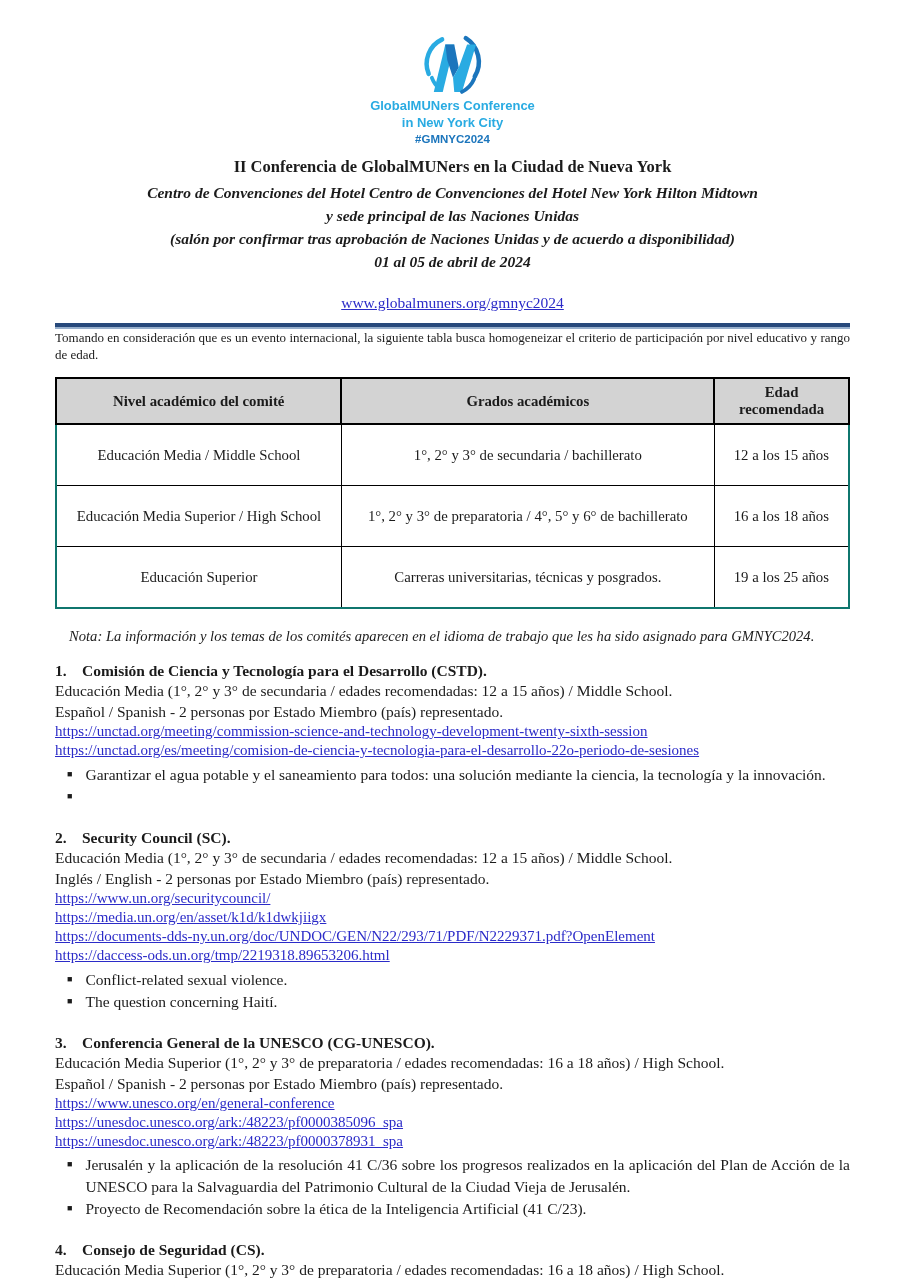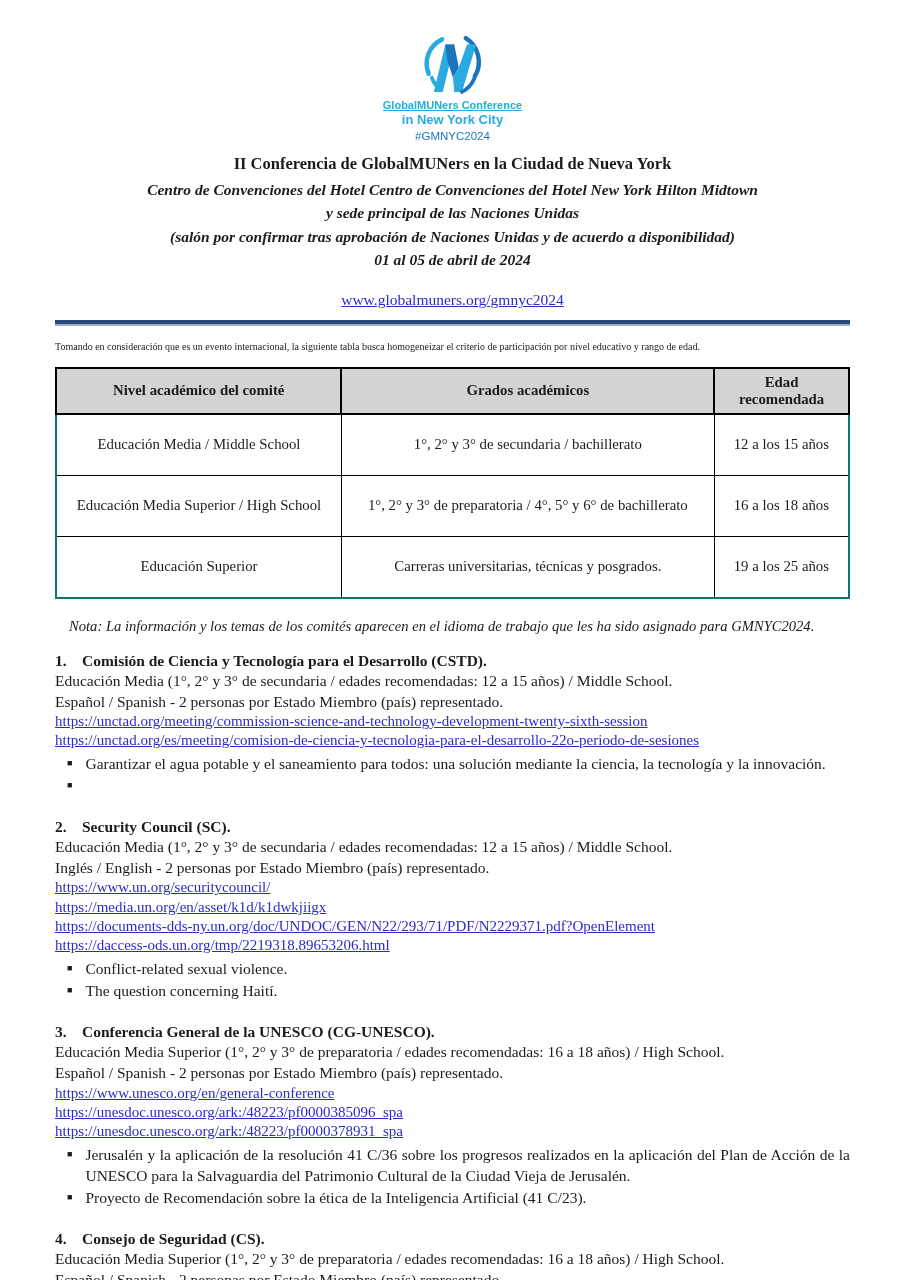--- a/index.html
+++ b/index.html
@@ -14,32 +14,31 @@
     color: var(--text-color, #1b1b1b);
     background: #fff;
   }
 
   
   .doc-header { text-align: center; }
   .logo-block { line-height: 1.3; }
   .logo-icon { display: block; margin: 0 auto 2px auto; }
   .logo-line1 {
     font-family: "Liberation Sans", sans-serif;
-    font-weight: bold; font-size: 11px;
+    font-weight: bold; font-size: 13px;
     color: var(--logo-light, #29ABE2);
-    text-decoration: underline;
   }
   .logo-line2 {
     font-family: "Liberation Sans", sans-serif;
     font-weight: bold; font-size: 13px;
     color: var(--logo-light, #29ABE2);
   }
   .logo-line3 {
     font-family: "Liberation Sans", sans-serif;
-    font-weight: normal; font-size: 11.5px;
+    font-weight: bold; font-size: 11.5px;
     color: var(--logo-dark, #1B75BC);
   }
   .conf-title { font-size: 16.5px; font-weight: bold; margin: 10px 0 4px 0; }
   .venue-line { font-size: 15.5px; font-weight: bold; font-style: italic; line-height: 1.5; }
   .site-link {
     display: inline-block; margin-top: 20px;
     color: var(--link-blue, #2B2BC8);
     text-decoration: underline; font-size: 15.5px; cursor: pointer;
   }
   .rule {
@@ -49,21 +48,21 @@
   }
 
   
   .section-title {
     text-align: center;
     color: var(--heading-blue, #2E74B5);
     font-size: 27px; font-weight: bold;
     letter-spacing: 0.5px;
     margin: 21px 0 13px 0;
   }
-  .intro { font-size: 10px; line-height: 1.36; text-align: justify; margin: 14px 0 13px 0; }
+  .intro { font-size: 13px; line-height: 1.36; text-align: justify; margin: 0 0 13px 0; }
 
   table.committees-table { width: 100%; border-collapse: collapse; border: 2px solid #0f766e; font-size: 14.8px; }
   table.committees-table th {
     background: var(--table-header-bg, #D3D3D3);
     border: 2px solid #000; font-weight: bold;
     height: 40px; vertical-align: middle; padding: 2px 8px;
   }
   table.committees-table td {
     border: 1px solid #000; text-align: center;
     padding: 20px 6px; height: 20px;

